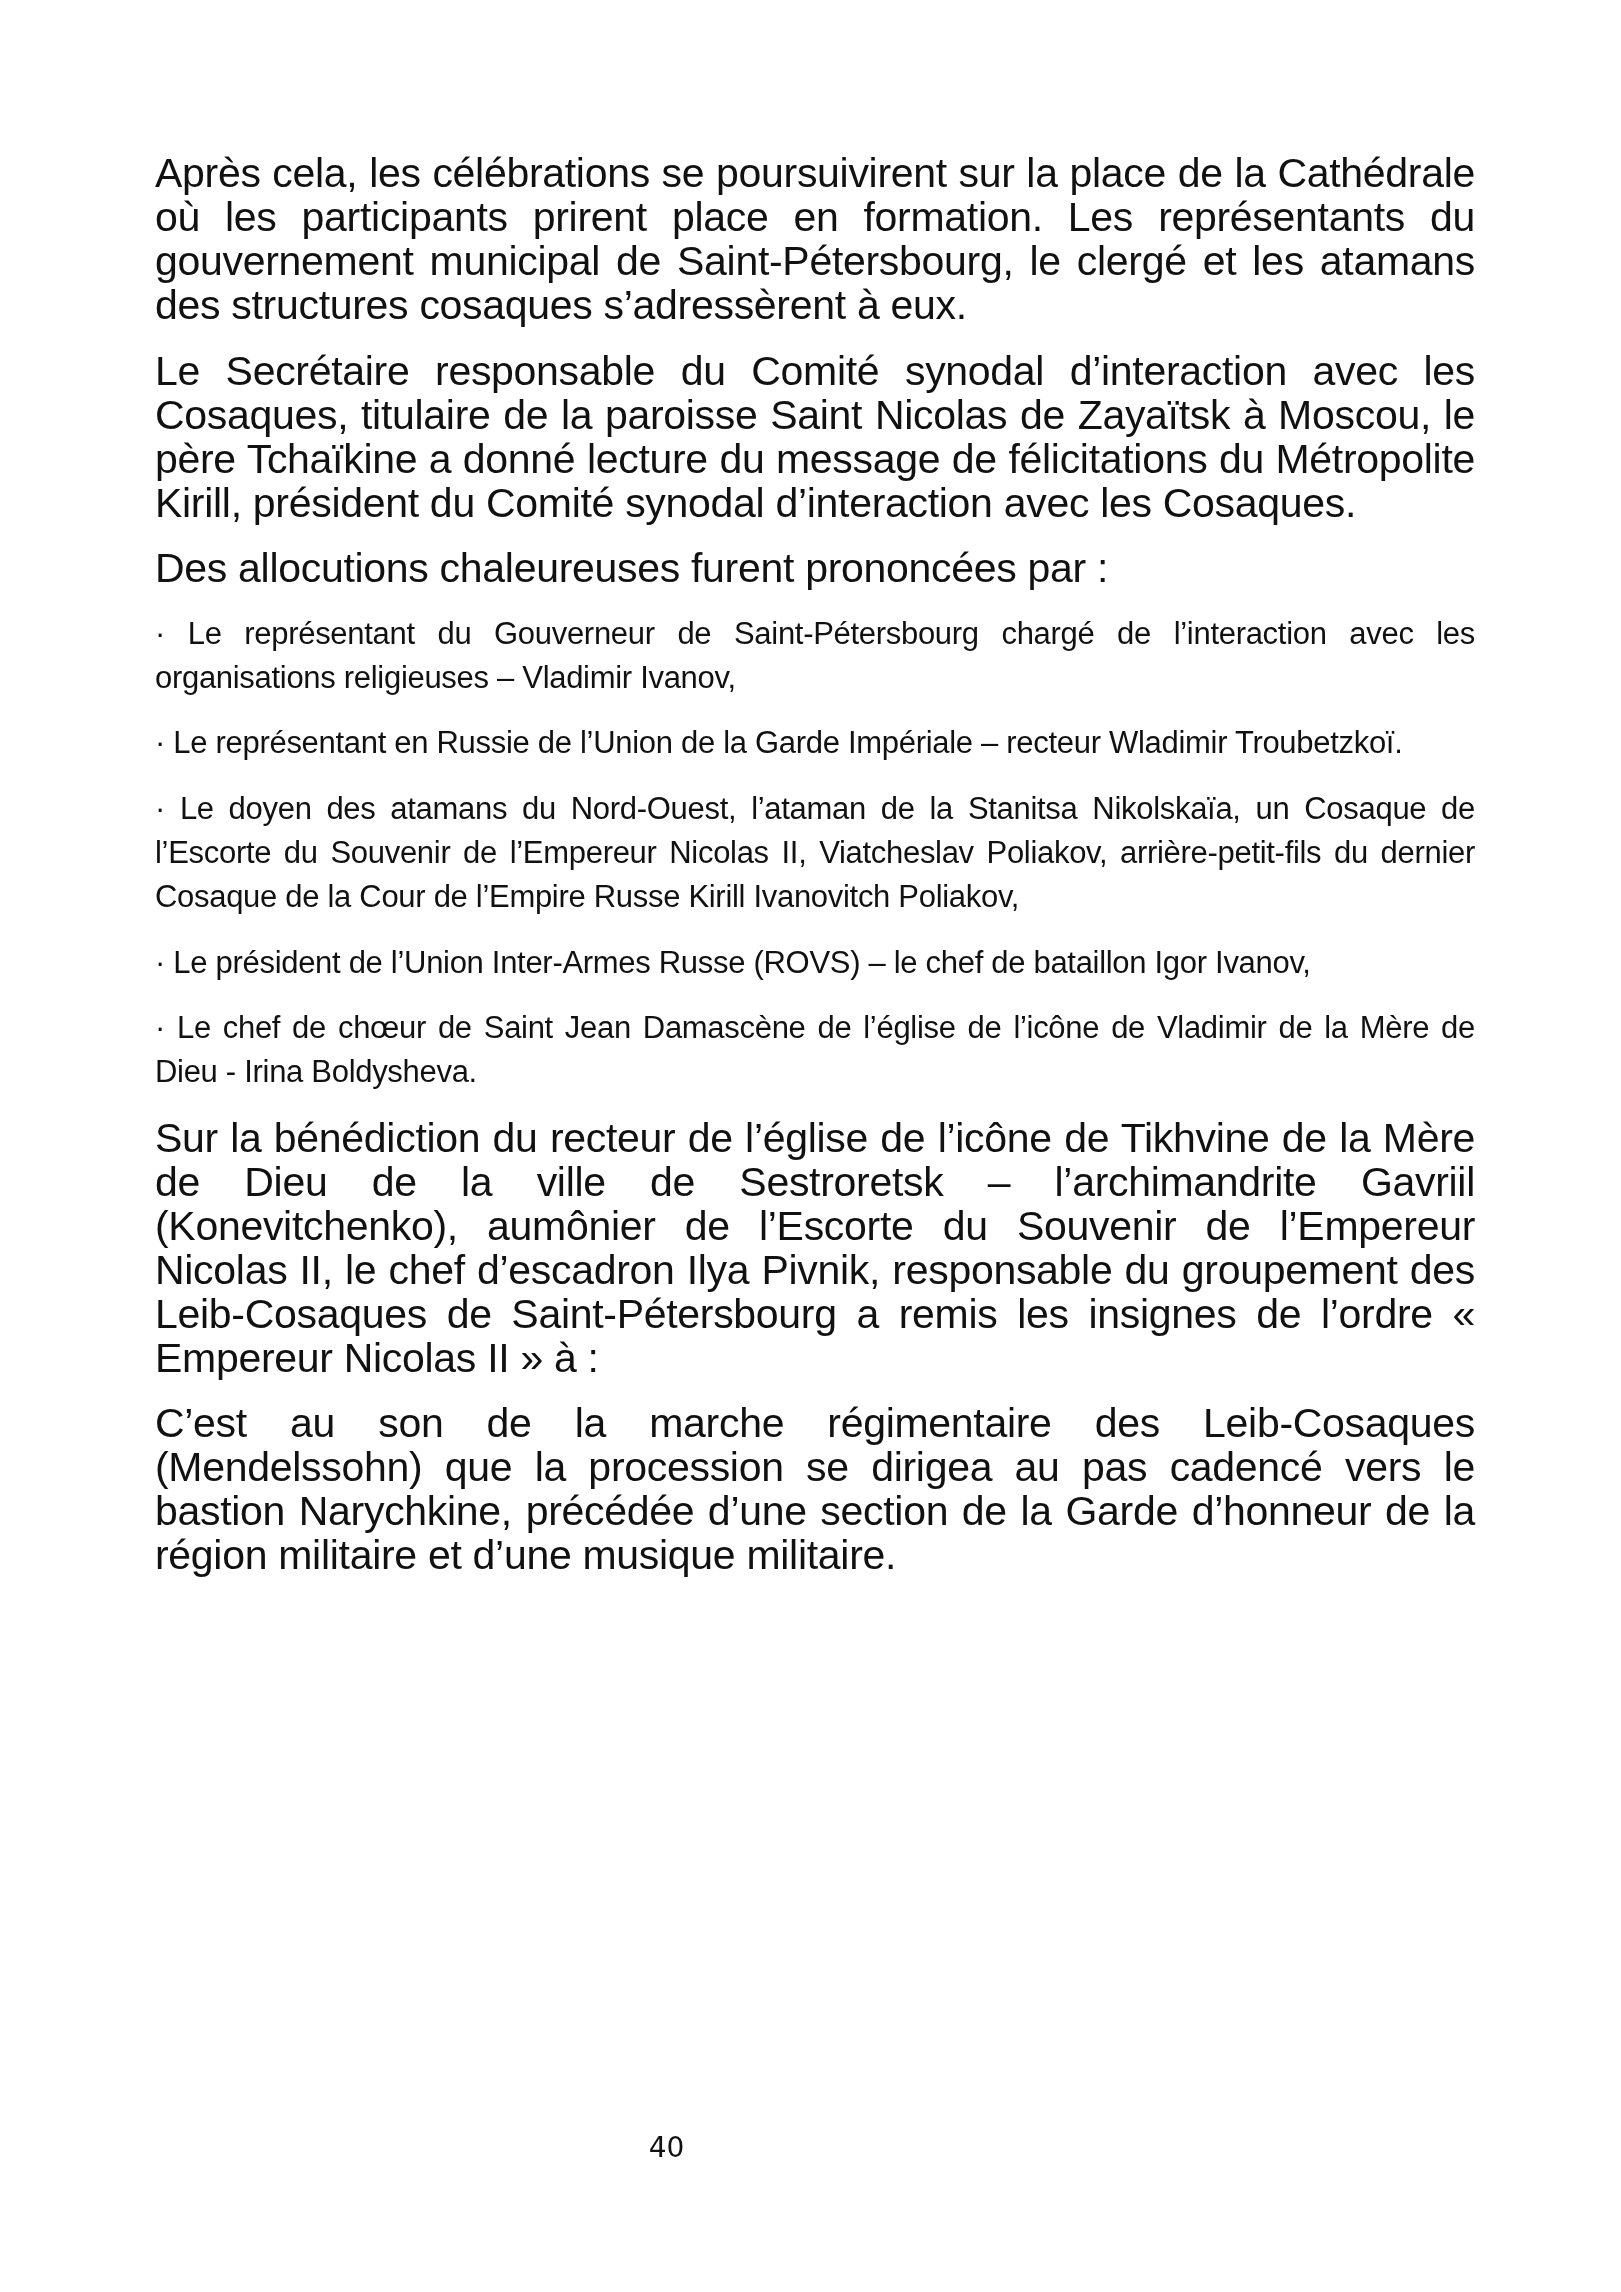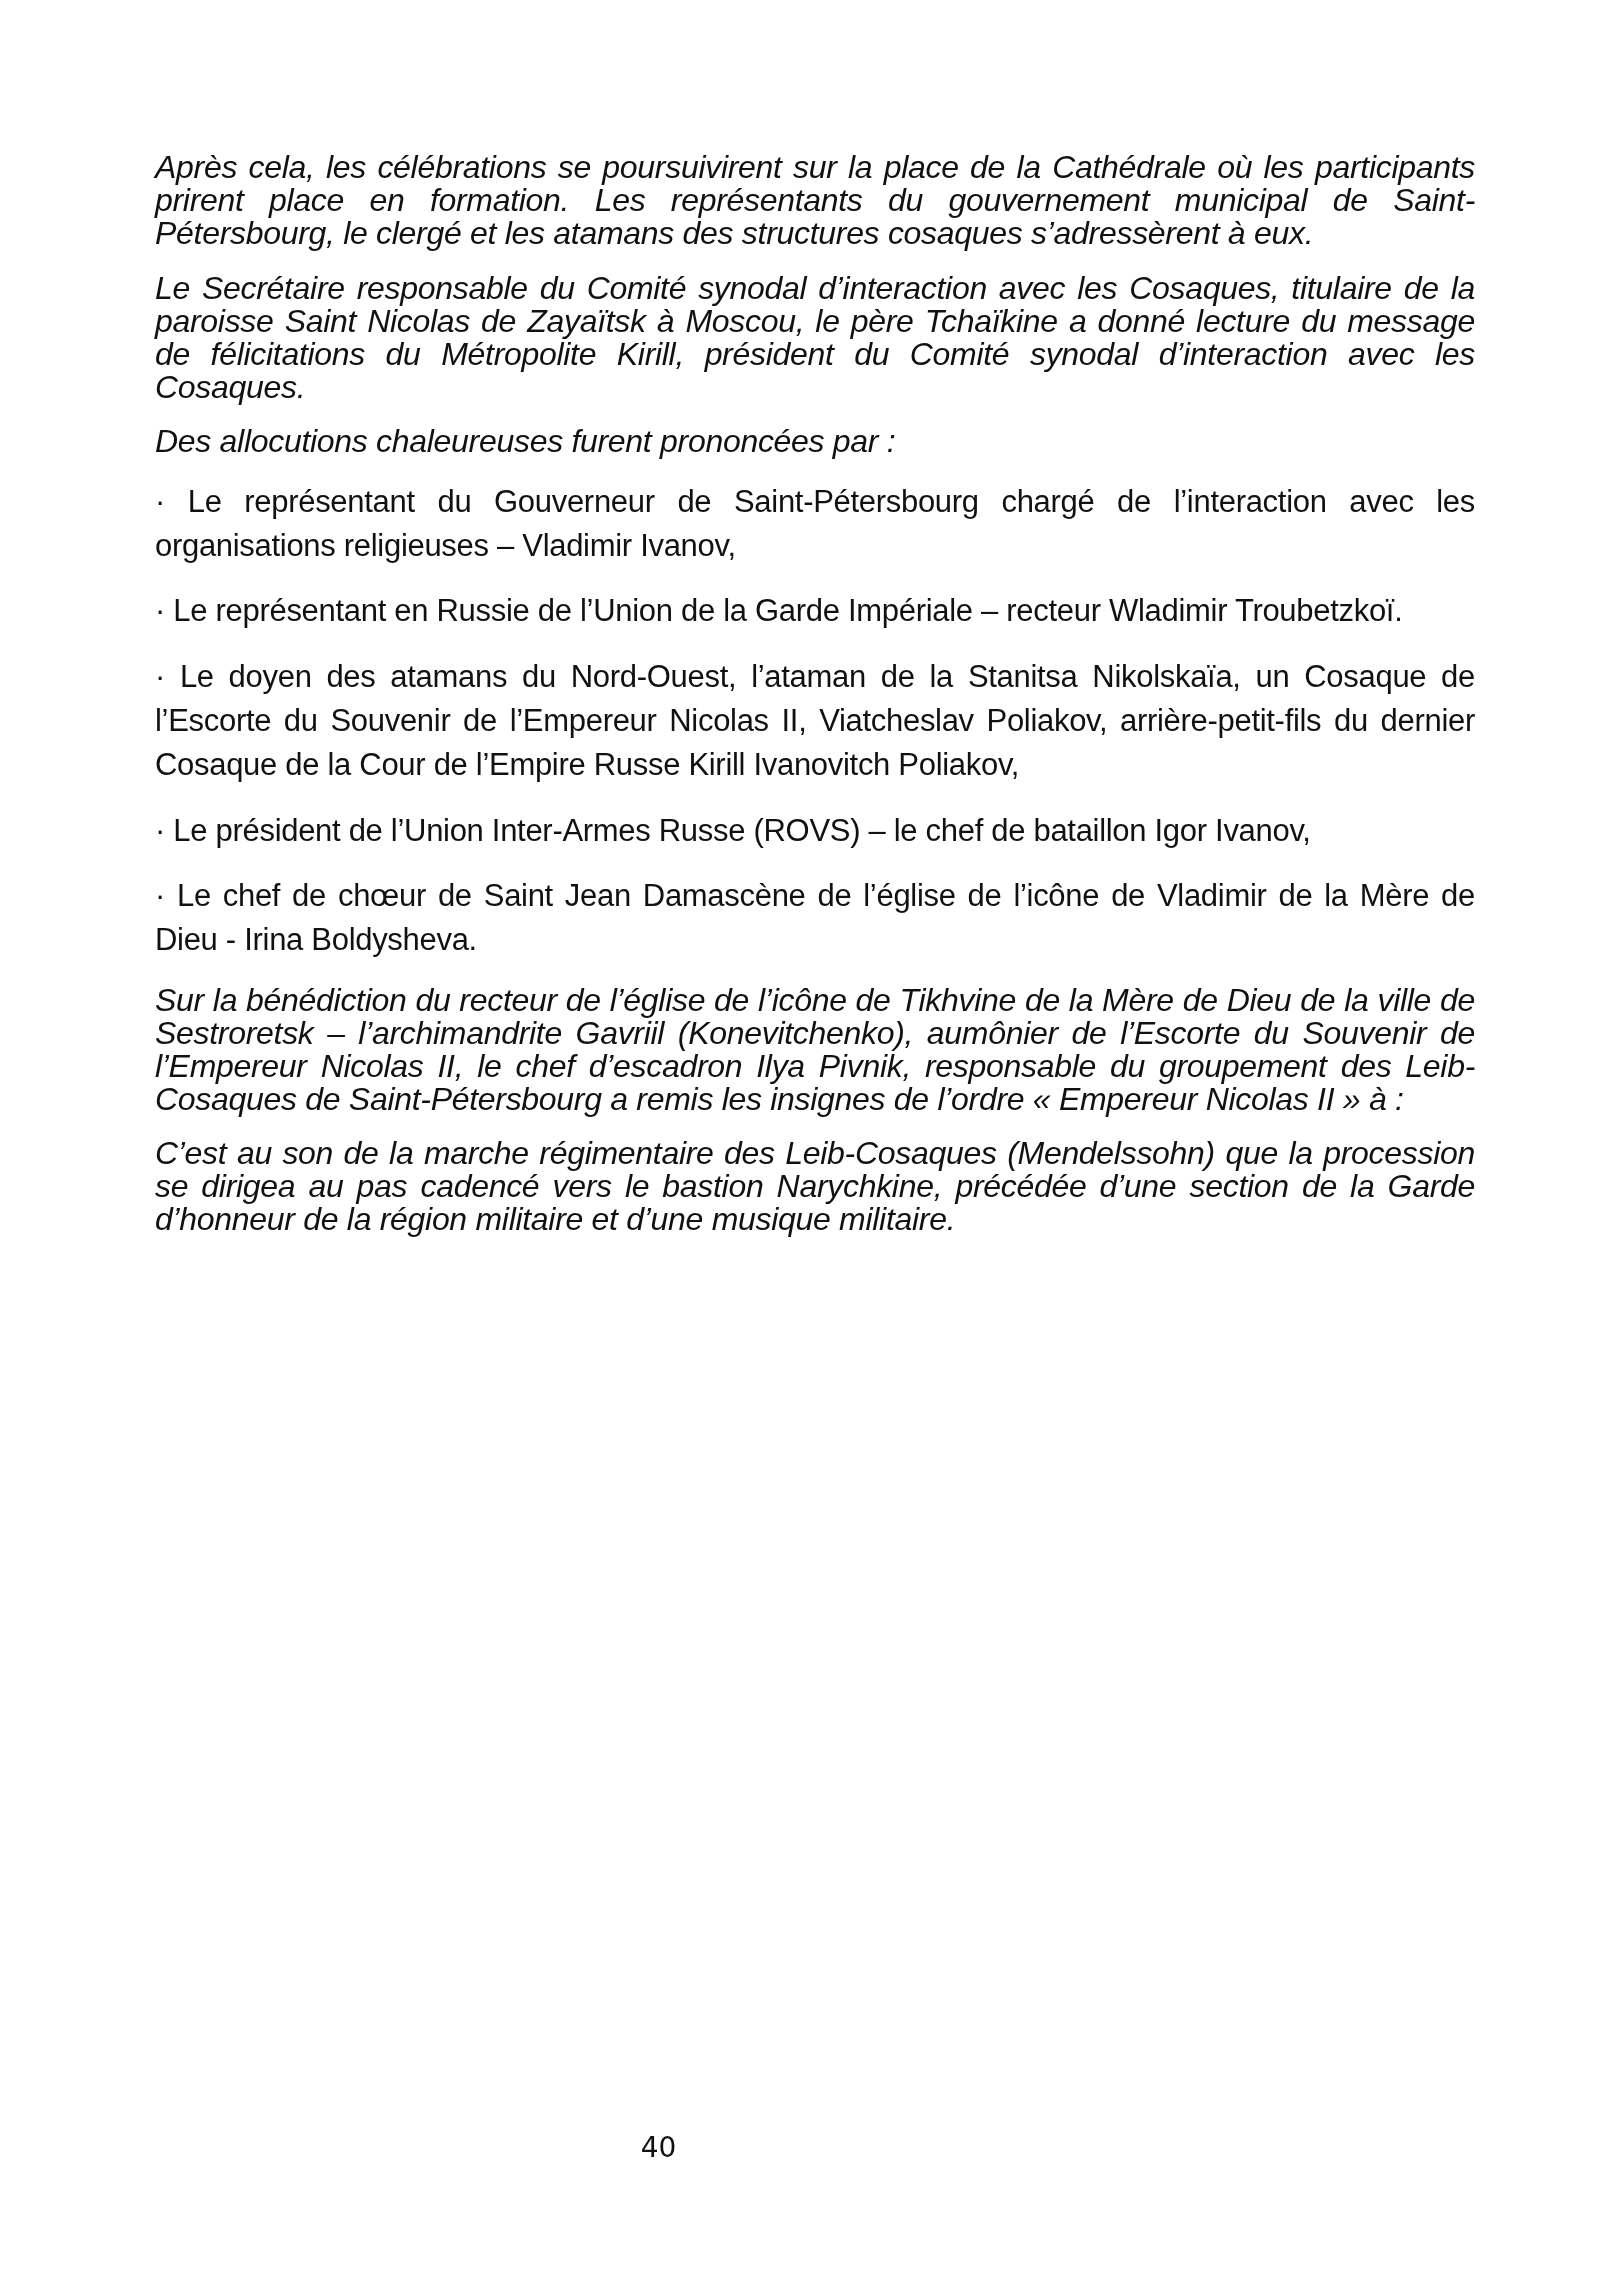--- a/index.html
+++ b/index.html
@@ -16,45 +16,45 @@
       color: #111111;
     }
     .page {
       position: absolute;
       left: 155px;
       top: 151px;
       width: 1320px;
     }
     .para {
       margin: 0 0 21.6px 0;
-      font-size: 32px;
-      line-height: 33px;
+      font-size: 41px;
+      line-height: 44px;
       text-align: justify;
       letter-spacing: -0.3px;
-      font-style: italic;
     }
     .para.short {
       text-align: left;
     }
     .bullet-item {
       margin: 0 0 21.6px 0;
       font-size: 31px;
       line-height: 44px;
       text-align: justify;
       letter-spacing: -0.3px;
     }
     .page-number {
       position: absolute;
       left: 0;
       width: 1317px;
       top: 2131px;
       text-align: center;
       font-family: "DejaVu Sans", sans-serif;
       font-size: 28px;
       color: #111111;
+      padding-left: 8px;
     }
   </style>
 </head>
 <body>
 
 <div class="page">
   <p class="para">Après cela, les célébrations se poursuivirent sur la place de la Cathédrale où les participants prirent place en formation. Les représentants du gouvernement municipal de Saint-Pétersbourg, le clergé et les atamans des structures cosaques s’adressèrent à eux.</p>
   <p class="para">Le Secrétaire responsable du Comité synodal d’interaction avec les Cosaques, titulaire de la paroisse Saint Nicolas de Zayaïtsk à Moscou, le père Tchaïkine a donné lecture du message de félicitations du Métropolite Kirill, président du Comité synodal d’interaction avec les Cosaques.</p>
   <p class="para short">Des allocutions chaleureuses furent prononcées par :</p>
 

